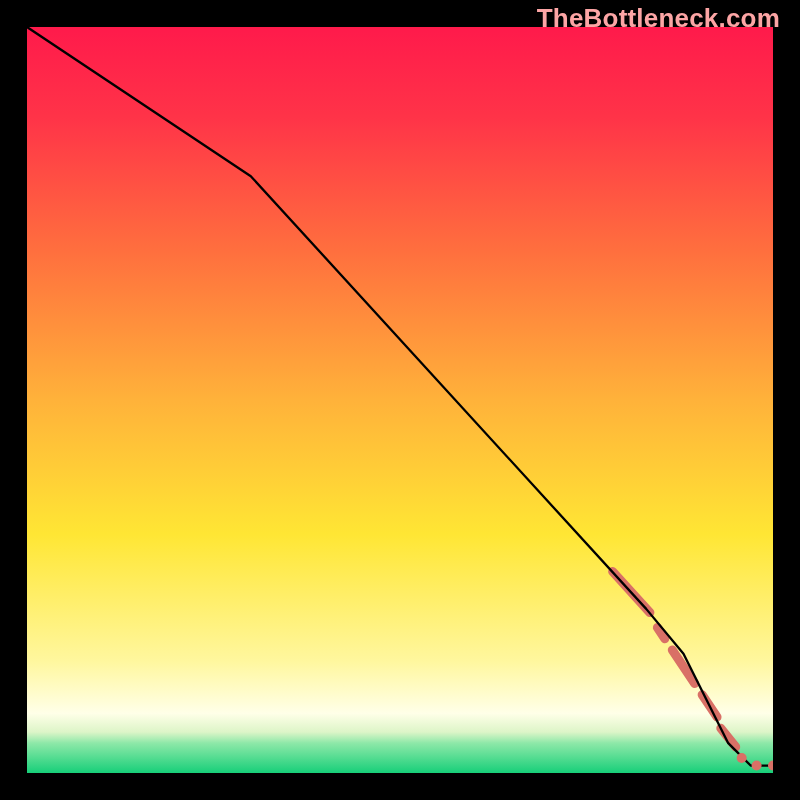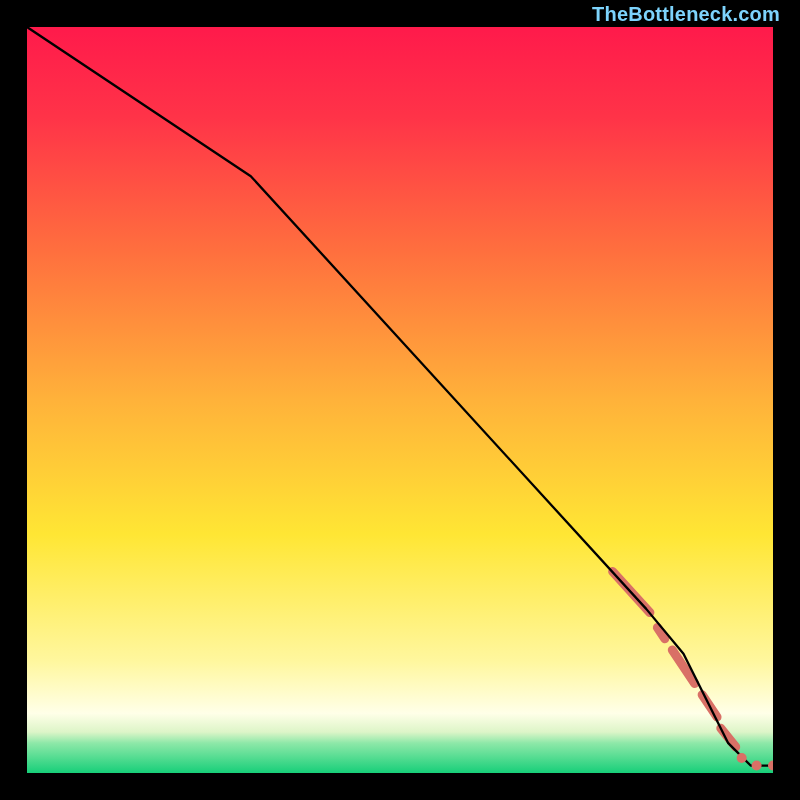--- a/index.html
+++ b/index.html
@@ -26,22 +26,22 @@
     overflow: hidden;
   }
   .gradient {
     position: absolute;
     inset: 0;
   }
   .attribution {
     position: absolute;
     top: 3px;
     right: 20px;
-    color: #7dd3fc;
-    font-size: 20px;
+    color: #fca5a5;
+    font-size: 26px;
     font-weight: 600;
     letter-spacing: 0.2px;
   }
   svg.lineplot {
     position: absolute;
     inset: 0;
   }
 </style>
 </head>
 <body>

